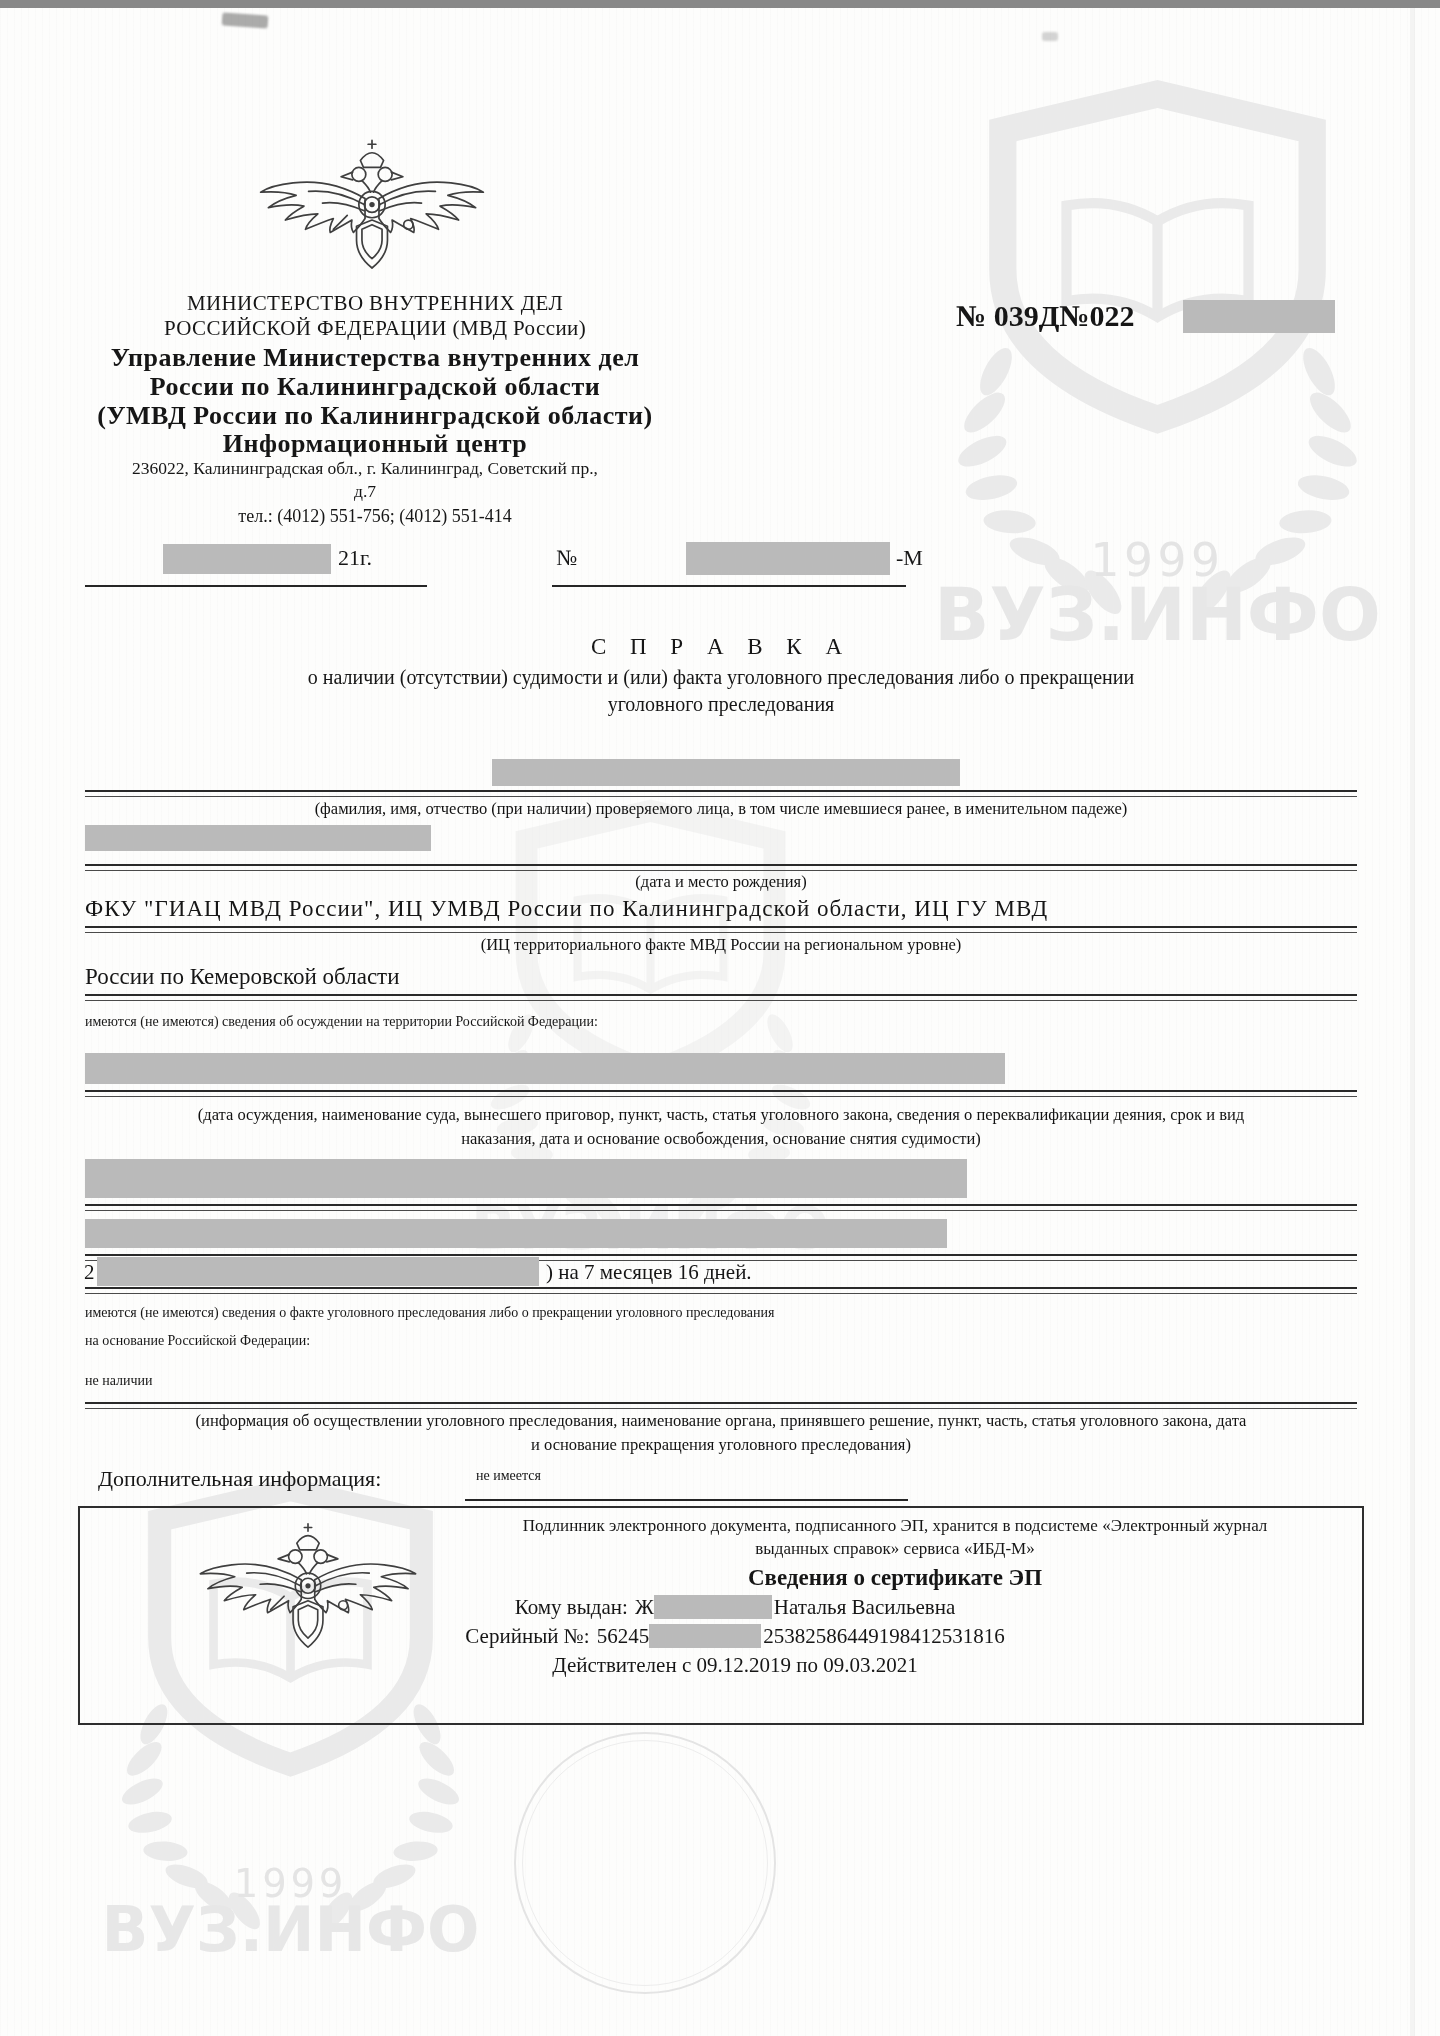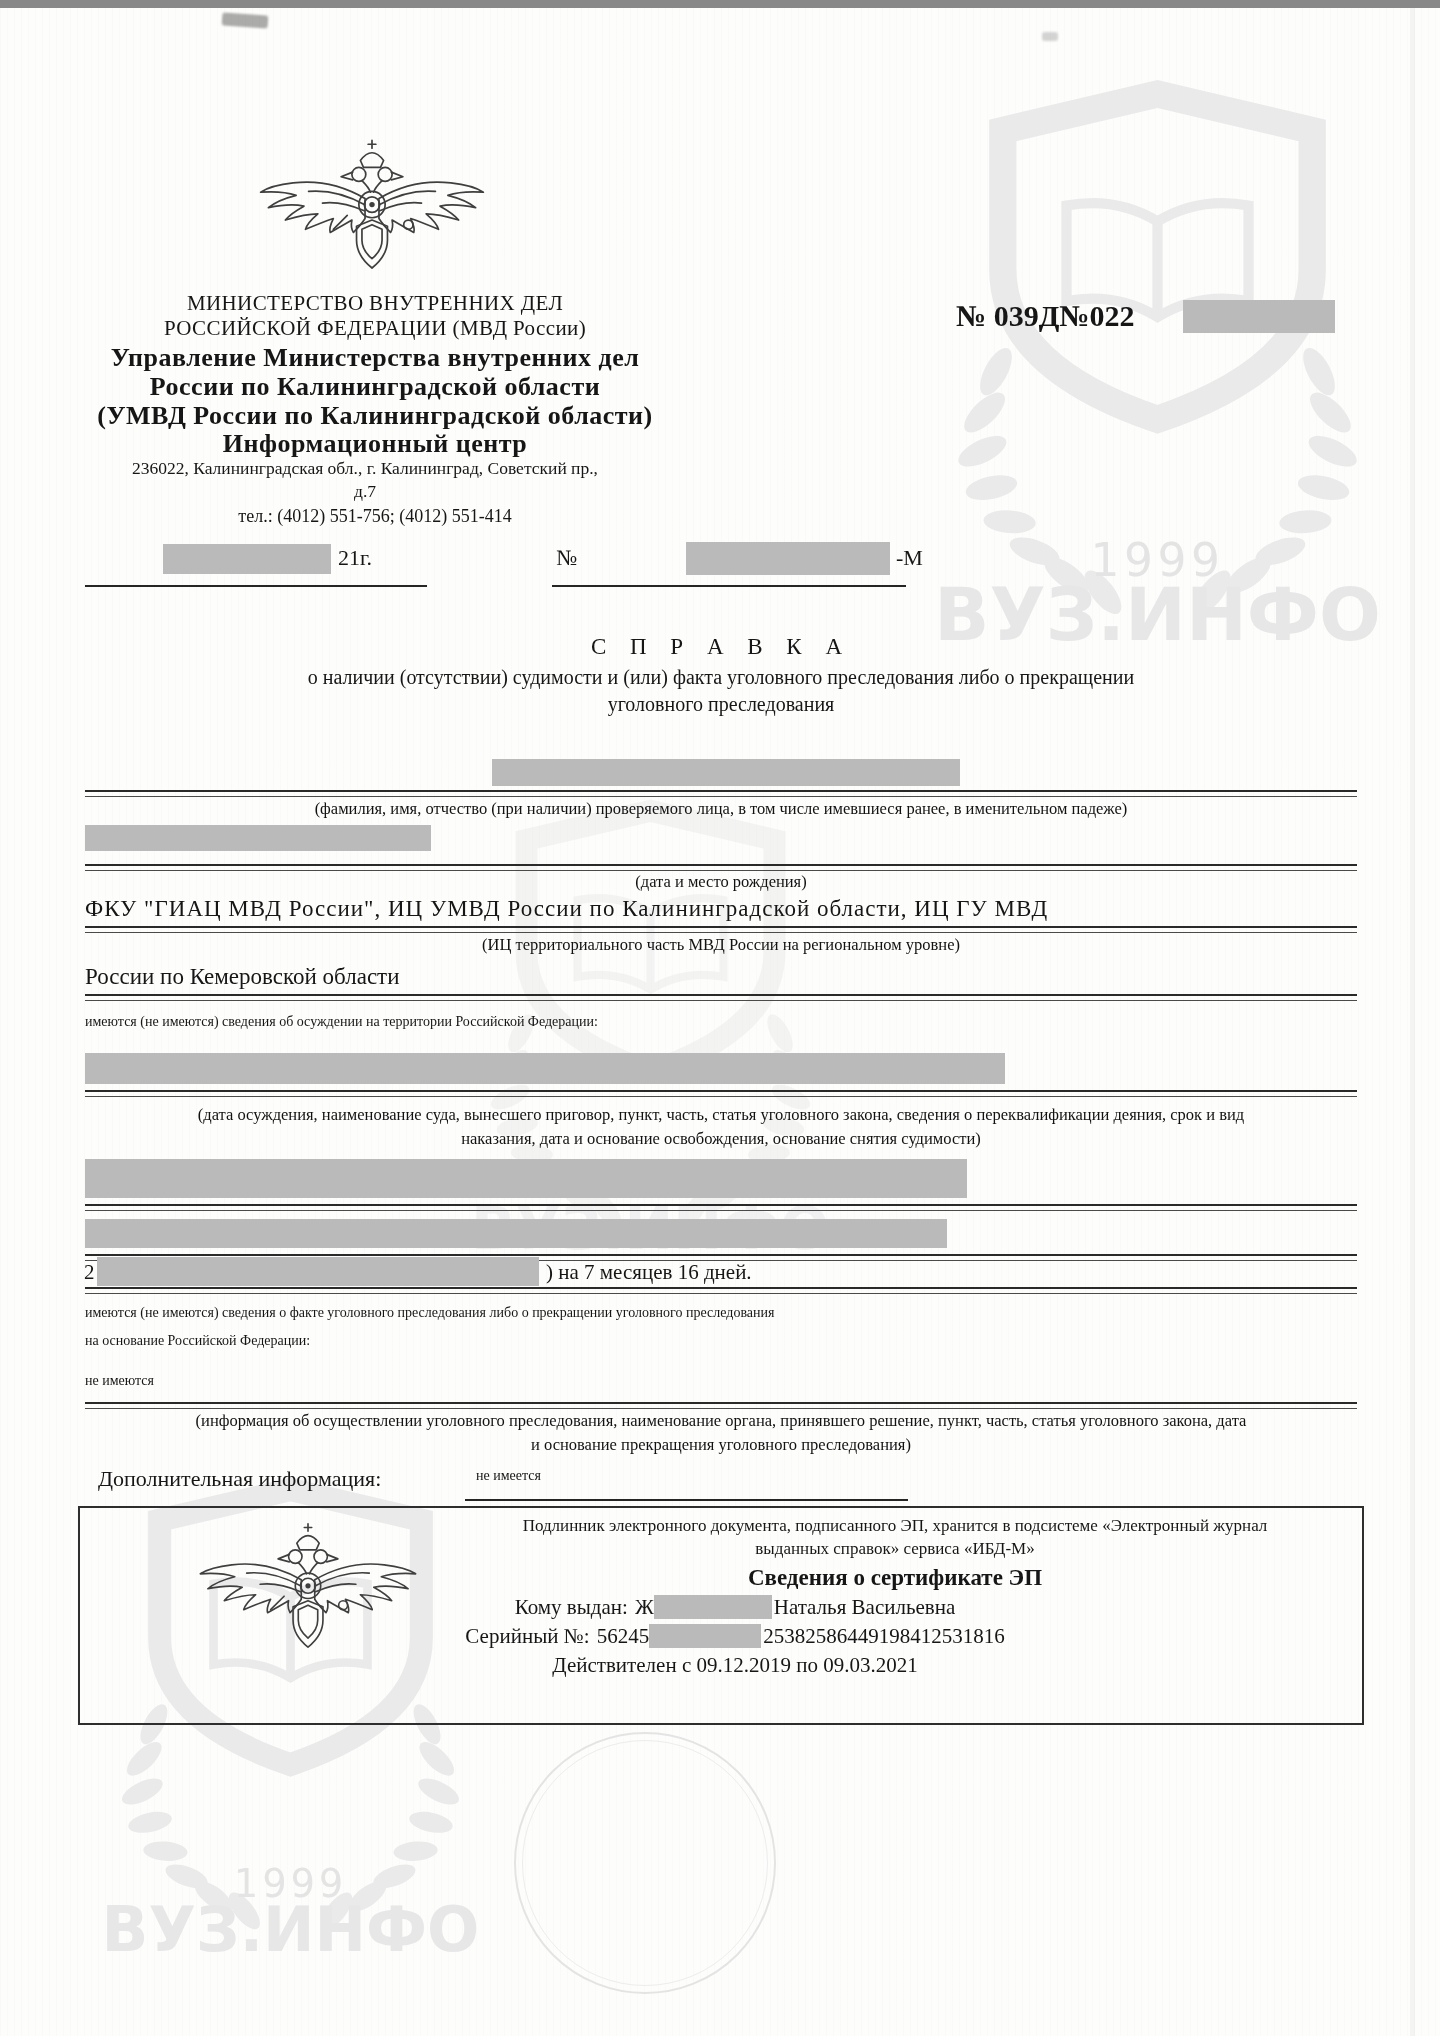--- a/index.html
+++ b/index.html
@@ -141,21 +141,21 @@
     <div class="abs redact" style="left:492px;top:751px;width:468px;height:27px"></div>
     <div class="abs rule" style="top:782px"></div>
     <div class="abs cap" style="top:791px">(фамилия, имя, отчество (при наличии) проверяемого лица, в том числе имевшиеся ранее, в именительном падеже)</div>
 
     <div class="abs redact" style="left:85px;top:817px;width:346px;height:26px"></div>
     <div class="abs rule" style="top:856px"></div>
     <div class="abs cap" style="top:864px">(дата и место рождения)</div>
 
     <div class="abs bodyline" style="left:85px;top:888px;font-size:23px;letter-spacing:1px">ФКУ "ГИАЦ МВД России", ИЦ УМВД России по Калининградской области, ИЦ ГУ МВД</div>
     <div class="abs rule" style="top:918px"></div>
-    <div class="abs cap" style="top:927px">(ИЦ территориального часть МВД России на региональном уровне)</div>
+    <div class="abs cap" style="top:927px">(ИЦ территориального факте МВД России на региональном уровне)</div>
     <div class="abs bodyline" style="left:85px;top:956px;font-size:23px">России по Кемеровской области</div>
     <div class="abs rule" style="top:986px"></div>
 
     <div class="abs bodyline" style="left:85px;top:1006px">имеются (не имеются) сведения об осуждении на территории Российской Федерации:</div>
     <div class="abs redact" style="left:85px;top:1045px;width:920px;height:31px"></div>
     <div class="abs rule" style="top:1082px"></div>
     <div class="abs cap" style="top:1097px">(дата осуждения, наименование суда, вынесшего приговор, пункт, часть, статья уголовного закона, сведения о переквалификации деяния, срок и вид</div>
     <div class="abs cap" style="top:1121px">наказания, дата и основание освобождения, основание снятия судимости)</div>
 
     <div class="abs redact" style="left:85px;top:1151px;width:882px;height:39px"></div>
@@ -163,21 +163,21 @@
     <div class="abs redact" style="left:85px;top:1211px;width:862px;height:29px"></div>
     <div class="abs rule" style="top:1246px"></div>
 
     <div class="abs bodyline" style="left:84px;top:1252px;font-size:21px">2</div>
     <div class="abs redact" style="left:97px;top:1249px;width:442px;height:29px"></div>
     <div class="abs bodyline" style="left:546px;top:1252px;font-size:21px">) на 7 месяцев 16 дней.</div>
     <div class="abs rule" style="top:1279px"></div>
 
     <div class="abs bodyline" style="left:85px;top:1297px">имеются (не имеются) сведения о факте уголовного преследования либо о прекращении уголовного преследования</div>
     <div class="abs bodyline" style="left:85px;top:1325px">на основание Российской Федерации:</div>
-    <div class="abs bodyline" style="left:85px;top:1365px">не имеются</div>
+    <div class="abs bodyline" style="left:85px;top:1365px">не наличии</div>
     <div class="abs rule" style="top:1394px"></div>
     <div class="abs cap" style="top:1403px">(информация об осуществлении уголовного преследования, наименование органа, принявшего решение, пункт, часть, статья уголовного закона, дата</div>
     <div class="abs cap" style="top:1427px">и основание прекращения уголовного преследования)</div>
 
     <div class="abs" style="left:98px;top:1458px;font-size:22px;white-space:nowrap">Дополнительная информация:</div>
     <div class="abs bodyline" style="left:476px;top:1460px">не имеется</div>
     <div class="abs rule1" style="left:465px;top:1491px;width:443px;border-top-width:2px"></div>
   </div>
 
   <div class="abs certbox"></div>

